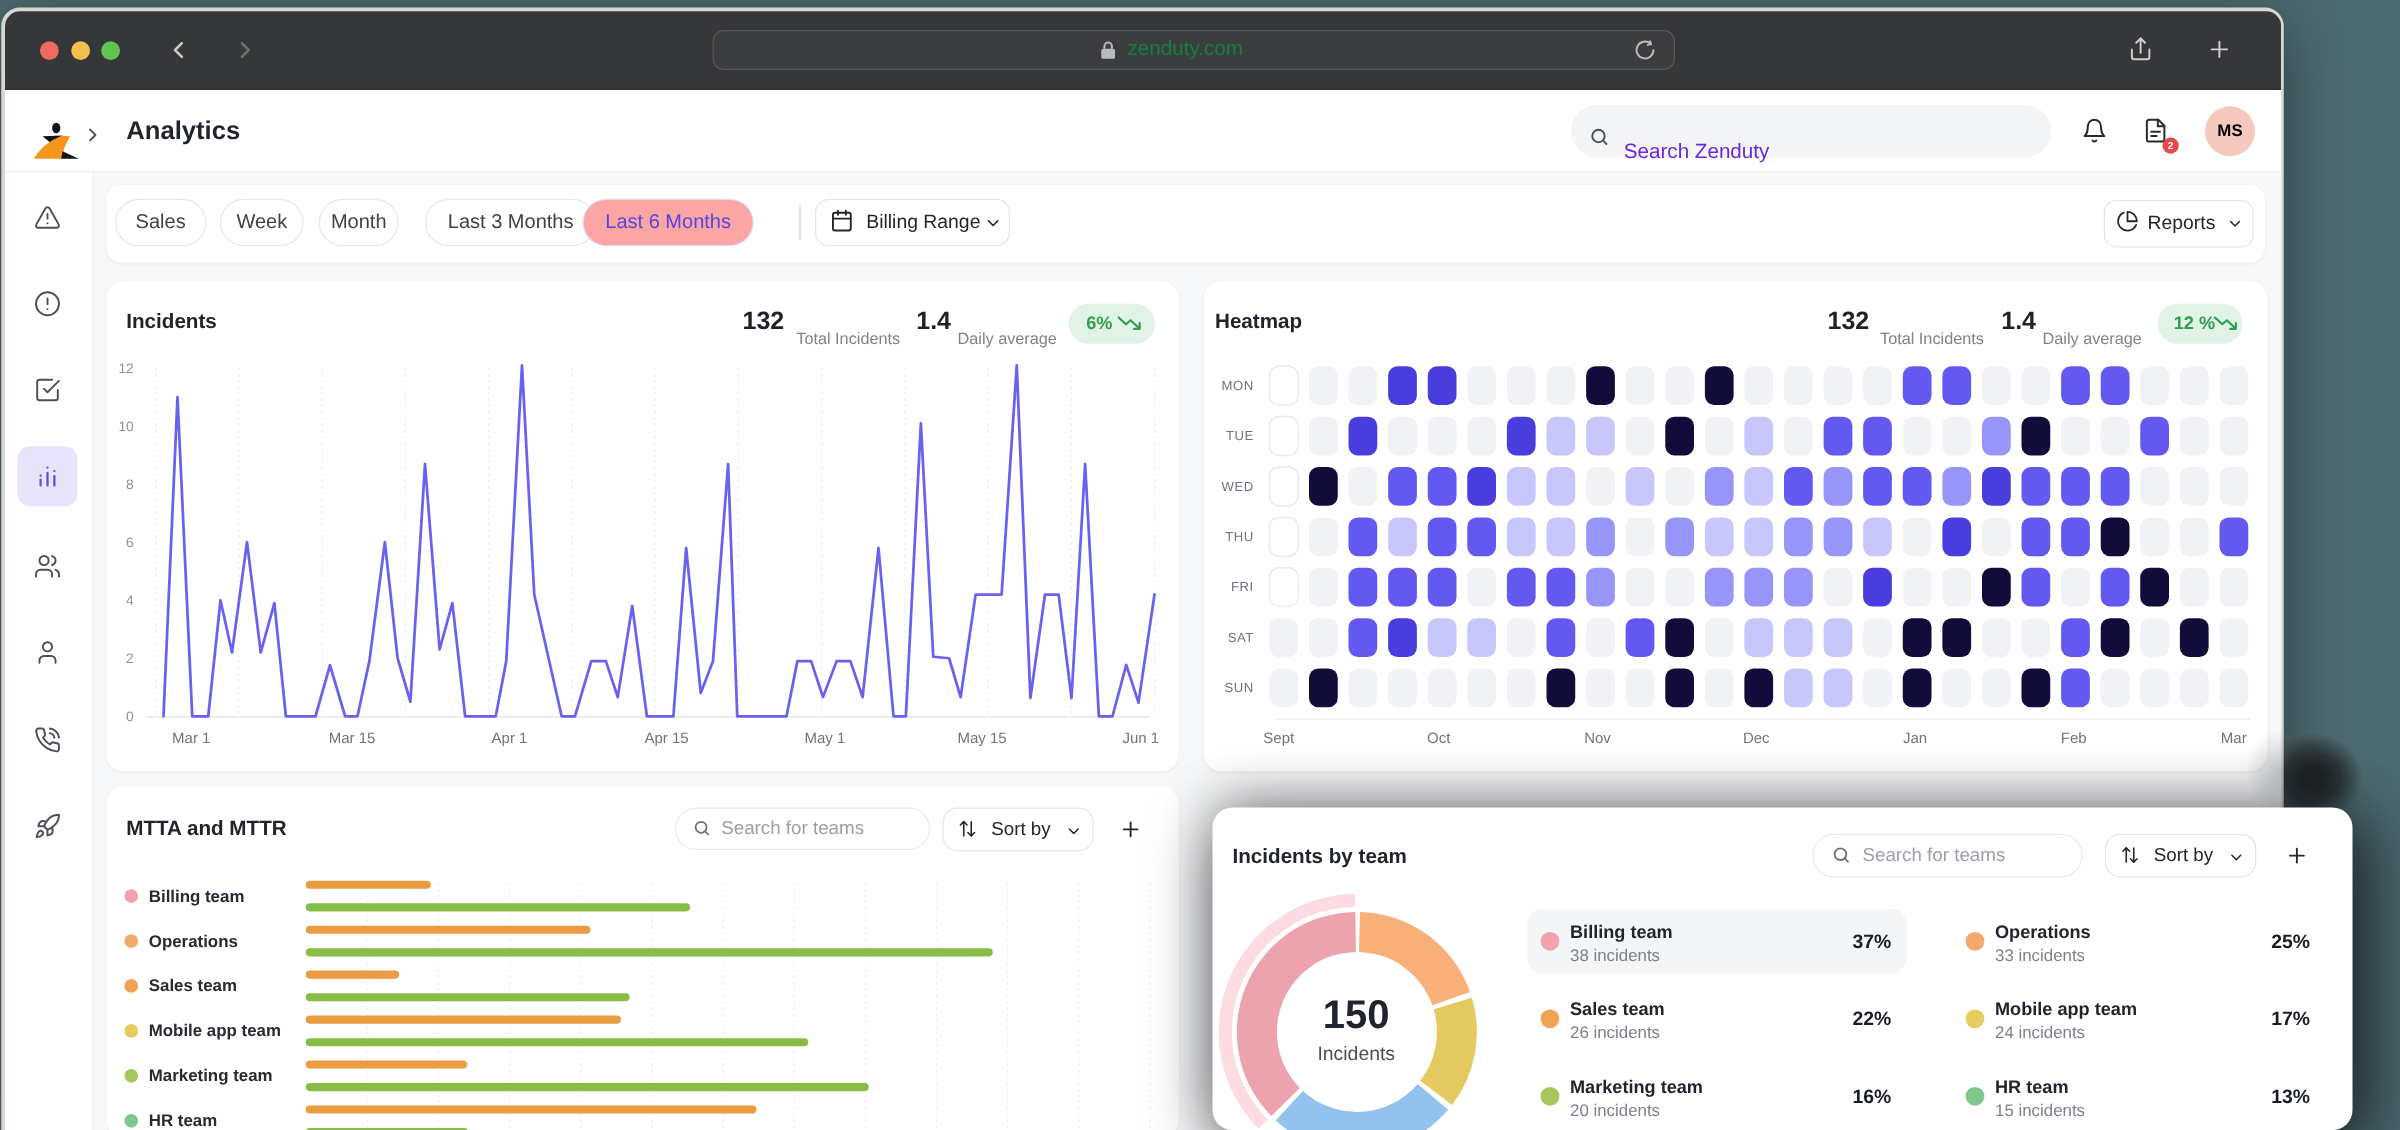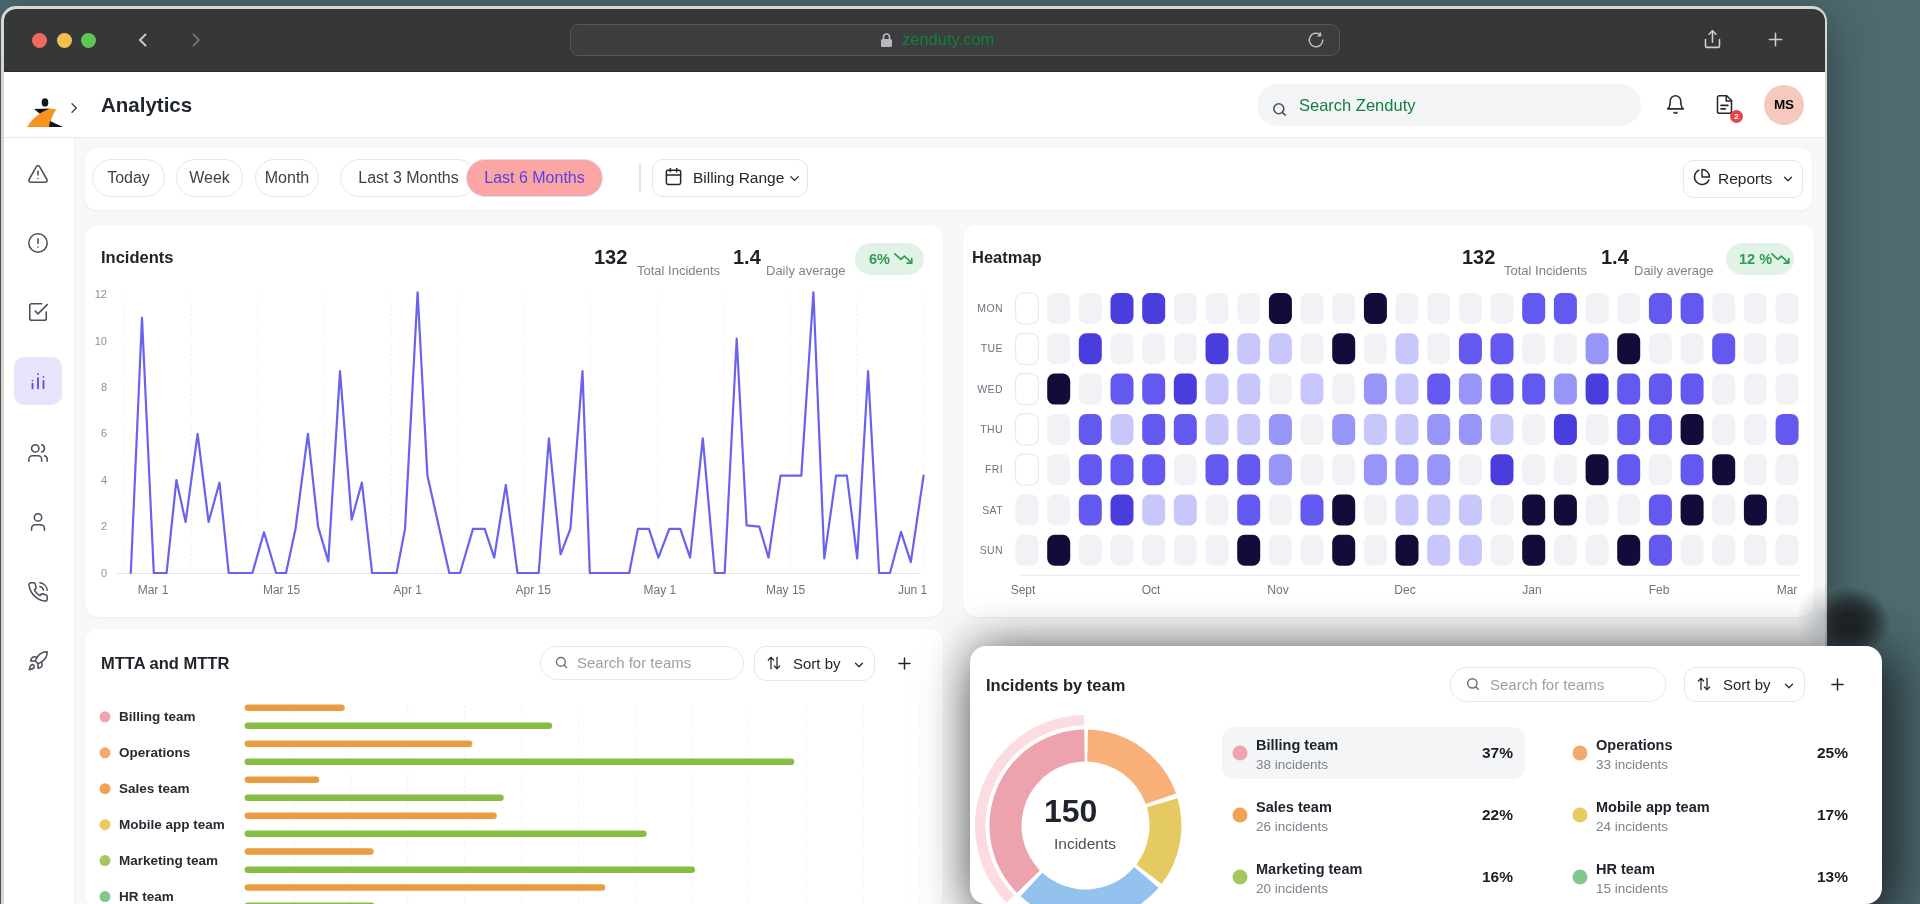--- a/index.html
+++ b/index.html
@@ -73,21 +73,21 @@
   </svg>
   <svg class="abs" style="left:63px;top:95px" width="14" height="14" viewBox="0 0 18 18" fill="none" stroke="#4b515a" stroke-width="2" stroke-linecap="round" stroke-linejoin="round">
         <path d="M6.5 3.5 12 9l-5.5 5.5"></path>
       </svg>
   <div class="abs" style="left:97px;top:87px;font-size:20.5px;font-weight:bold;color:#1f242d">Analytics</div>
   <div class="abs" style="left:1253px;top:78px;width:384px;height:42px;border-radius:21px;background:#f3f4f6"></div>
   <svg class="abs" style="left:1267px;top:95px" width="17" height="17" viewBox="0 0 24 24" fill="none" stroke="#4b515a" stroke-width="2.2" stroke-linecap="round" stroke-linejoin="round">
         <circle cx="11" cy="11" r="7"></circle>
         <path d="m20 20-4-4"></path>
       </svg>
-  <div class="abs" style="left:1295px;top:90px;font-size:16.5px;color:#15803d">Search Zenduty</div>
+  <div class="abs" style="left:1295px;top:106px;font-size:16.5px;color:#6d28d9">Search Zenduty</div>
   <svg class="abs" style="left:1661px;top:88px" width="21" height="21" viewBox="0 0 24 24" fill="none" stroke="#262a31" stroke-width="1.8" stroke-linecap="round" stroke-linejoin="round">
         <path d="M6 8a6 6 0 0 1 12 0c0 7 3 9 3 9H3s3-2 3-9"></path>
         <path d="M10.3 21a1.94 1.94 0 0 0 3.4 0"></path>
       </svg>
   <svg class="abs" style="left:1710px;top:88px" width="21" height="21" viewBox="0 0 24 24" fill="none" stroke="#262a31" stroke-width="1.8" stroke-linecap="round" stroke-linejoin="round">
         <path d="M14.5 2H6a2 2 0 0 0-2 2v16a2 2 0 0 0 2 2h12a2 2 0 0 0 2-2V7.5L14.5 2z"></path>
         <path d="M14 2v6h6"></path>
         <path d="M8 13h8"></path>
         <path d="M8 17h5"></path>
       </svg>
@@ -135,21 +135,21 @@
         <path d="M14.05 6A5 5 0 0 1 18 10"></path>
       </svg>
       <svg class="abs" style="left:23px;top:644px" width="22" height="22" viewBox="0 0 24 24" fill="none" stroke="#4b515a" stroke-width="1.7" stroke-linecap="round" stroke-linejoin="round">
         <path d="M4.5 16.5c-1.5 1.26-2 5-2 5s3.74-.5 5-2c.71-.84.7-2.13-.09-2.91a2.18 2.18 0 0 0-2.91-.09z"></path>
         <path d="M12 15l-3-3a22 22 0 0 1 2-3.95A12.88 12.88 0 0 1 22 2c0 2.72-.78 7.5-6 11a22.35 22.35 0 0 1-4 2z"></path>
         <path d="M9 12H4s.55-3.03 2-4c1.62-1.08 5 0 5 0"></path>
         <path d="M12 15v5s3.03-.55 4-2c1.08-1.62 0-5 0-5"></path>
       </svg>
 
   <div class="card" style="left:81px;top:142px;width:1727px;height:62px;border-radius:12px"></div>
-  <div class="pill" style="left:88px;width:73px">Today</div>
+  <div class="pill" style="left:88px;width:73px">Sales</div>
   <div class="pill" style="left:172px;width:67px">Week</div>
   <div class="pill" style="left:251px;width:64px">Month</div>
   <div class="pill" style="left:336px;width:137px">Last 3 Months</div>
   <div class="pill" style="left:462px;width:137px;background:#fca5a5;border-color:#dfdbfa;color:#5544e0">Last 6 Months</div>
   <div class="abs" style="left:635px;top:158px;width:1.5px;height:28px;background:#e4e5e9"></div>
   <div class="btn" style="left:648px;top:153px;width:156px;height:38px;border-radius:11px">
     <span style="margin-left:40px">Billing Range</span>
       </div>
   <svg class="abs" style="left:660px;top:161px" width="19" height="19" viewBox="0 0 24 24" fill="none" stroke="#23262e" stroke-width="1.9" stroke-linecap="round" stroke-linejoin="round">
         <rect x="3" y="4" width="18" height="18" rx="2"></rect>
@@ -519,21 +519,21 @@
 
   <svg class="abs" style="left:0;top:0;border-radius:16px" width="912" height="258" viewBox="0 0 912 258">
     <g transform="translate(-970,-646)">
         <path d="M1006.7 903.0 A110.5 110.5 0 0 1 1084.2 715.0 L1084.3 725.5 A100 100 0 0 0 1014.2 895.6 Z" fill="#fcdce1"></path>
         <path d="M1088.0 729.5 A96 96 0 0 1 1176.0 793.5 L1145.8 804.1 A64 64 0 0 0 1087.2 761.5 Z" fill="#f9b078"></path>
         <path d="M1177.5 798.2 A96 96 0 0 1 1161.7 883.9 L1136.3 864.5 A64 64 0 0 0 1146.9 807.3 Z" fill="#e4ca60"></path>
         <path d="M1158.5 887.8 A96 96 0 0 1 1020.6 896.3 L1042.3 872.7 A64 64 0 0 0 1134.2 867.1 Z" fill="#92c2ed"></path>
         <path d="M1017.0 892.8 A96 96 0 0 1 1084.3 729.5 L1084.7 761.5 A64 64 0 0 0 1039.9 870.4 Z" fill="#eca3ad"></path>
       </g>
   </svg>
-  <div class="abs" style="left:74px;top:148px;width:82px;font-size:32px;line-height:34px;font-weight:bold;color:#20242e">150</div>
+  <div class="abs" style="left:74px;top:148px;width:82px;text-align:center;font-size:32px;line-height:34px;font-weight:bold;color:#20242e">150</div>
   <div class="abs" style="left:74px;top:189px;width:82px;text-align:center;font-size:15.5px;line-height:18px;color:#4a5058">Incidents</div>
 
   <div class="abs" style="left:252px;top:81px;width:303px;height:52px;background:#f4f5f7;border-radius:12px"></div>
 </div>
 
 <svg class="abs" style="left:0;top:0" width="1920" height="904" viewBox="0 0 1920 904">
     <circle cx="1240" cy="753" r="7.5" fill="#f1a3ad"></circle>
     <text x="1256" y="750" font-size="14.5" font-weight="bold" fill="#20242c">Billing team</text>
     <text x="1256" y="768.5" font-size="13.5" fill="#7c828c">38 incidents</text>
     <text x="1513" y="758" text-anchor="end" font-size="15.5" font-weight="bold" fill="#191d25">37%</text>

